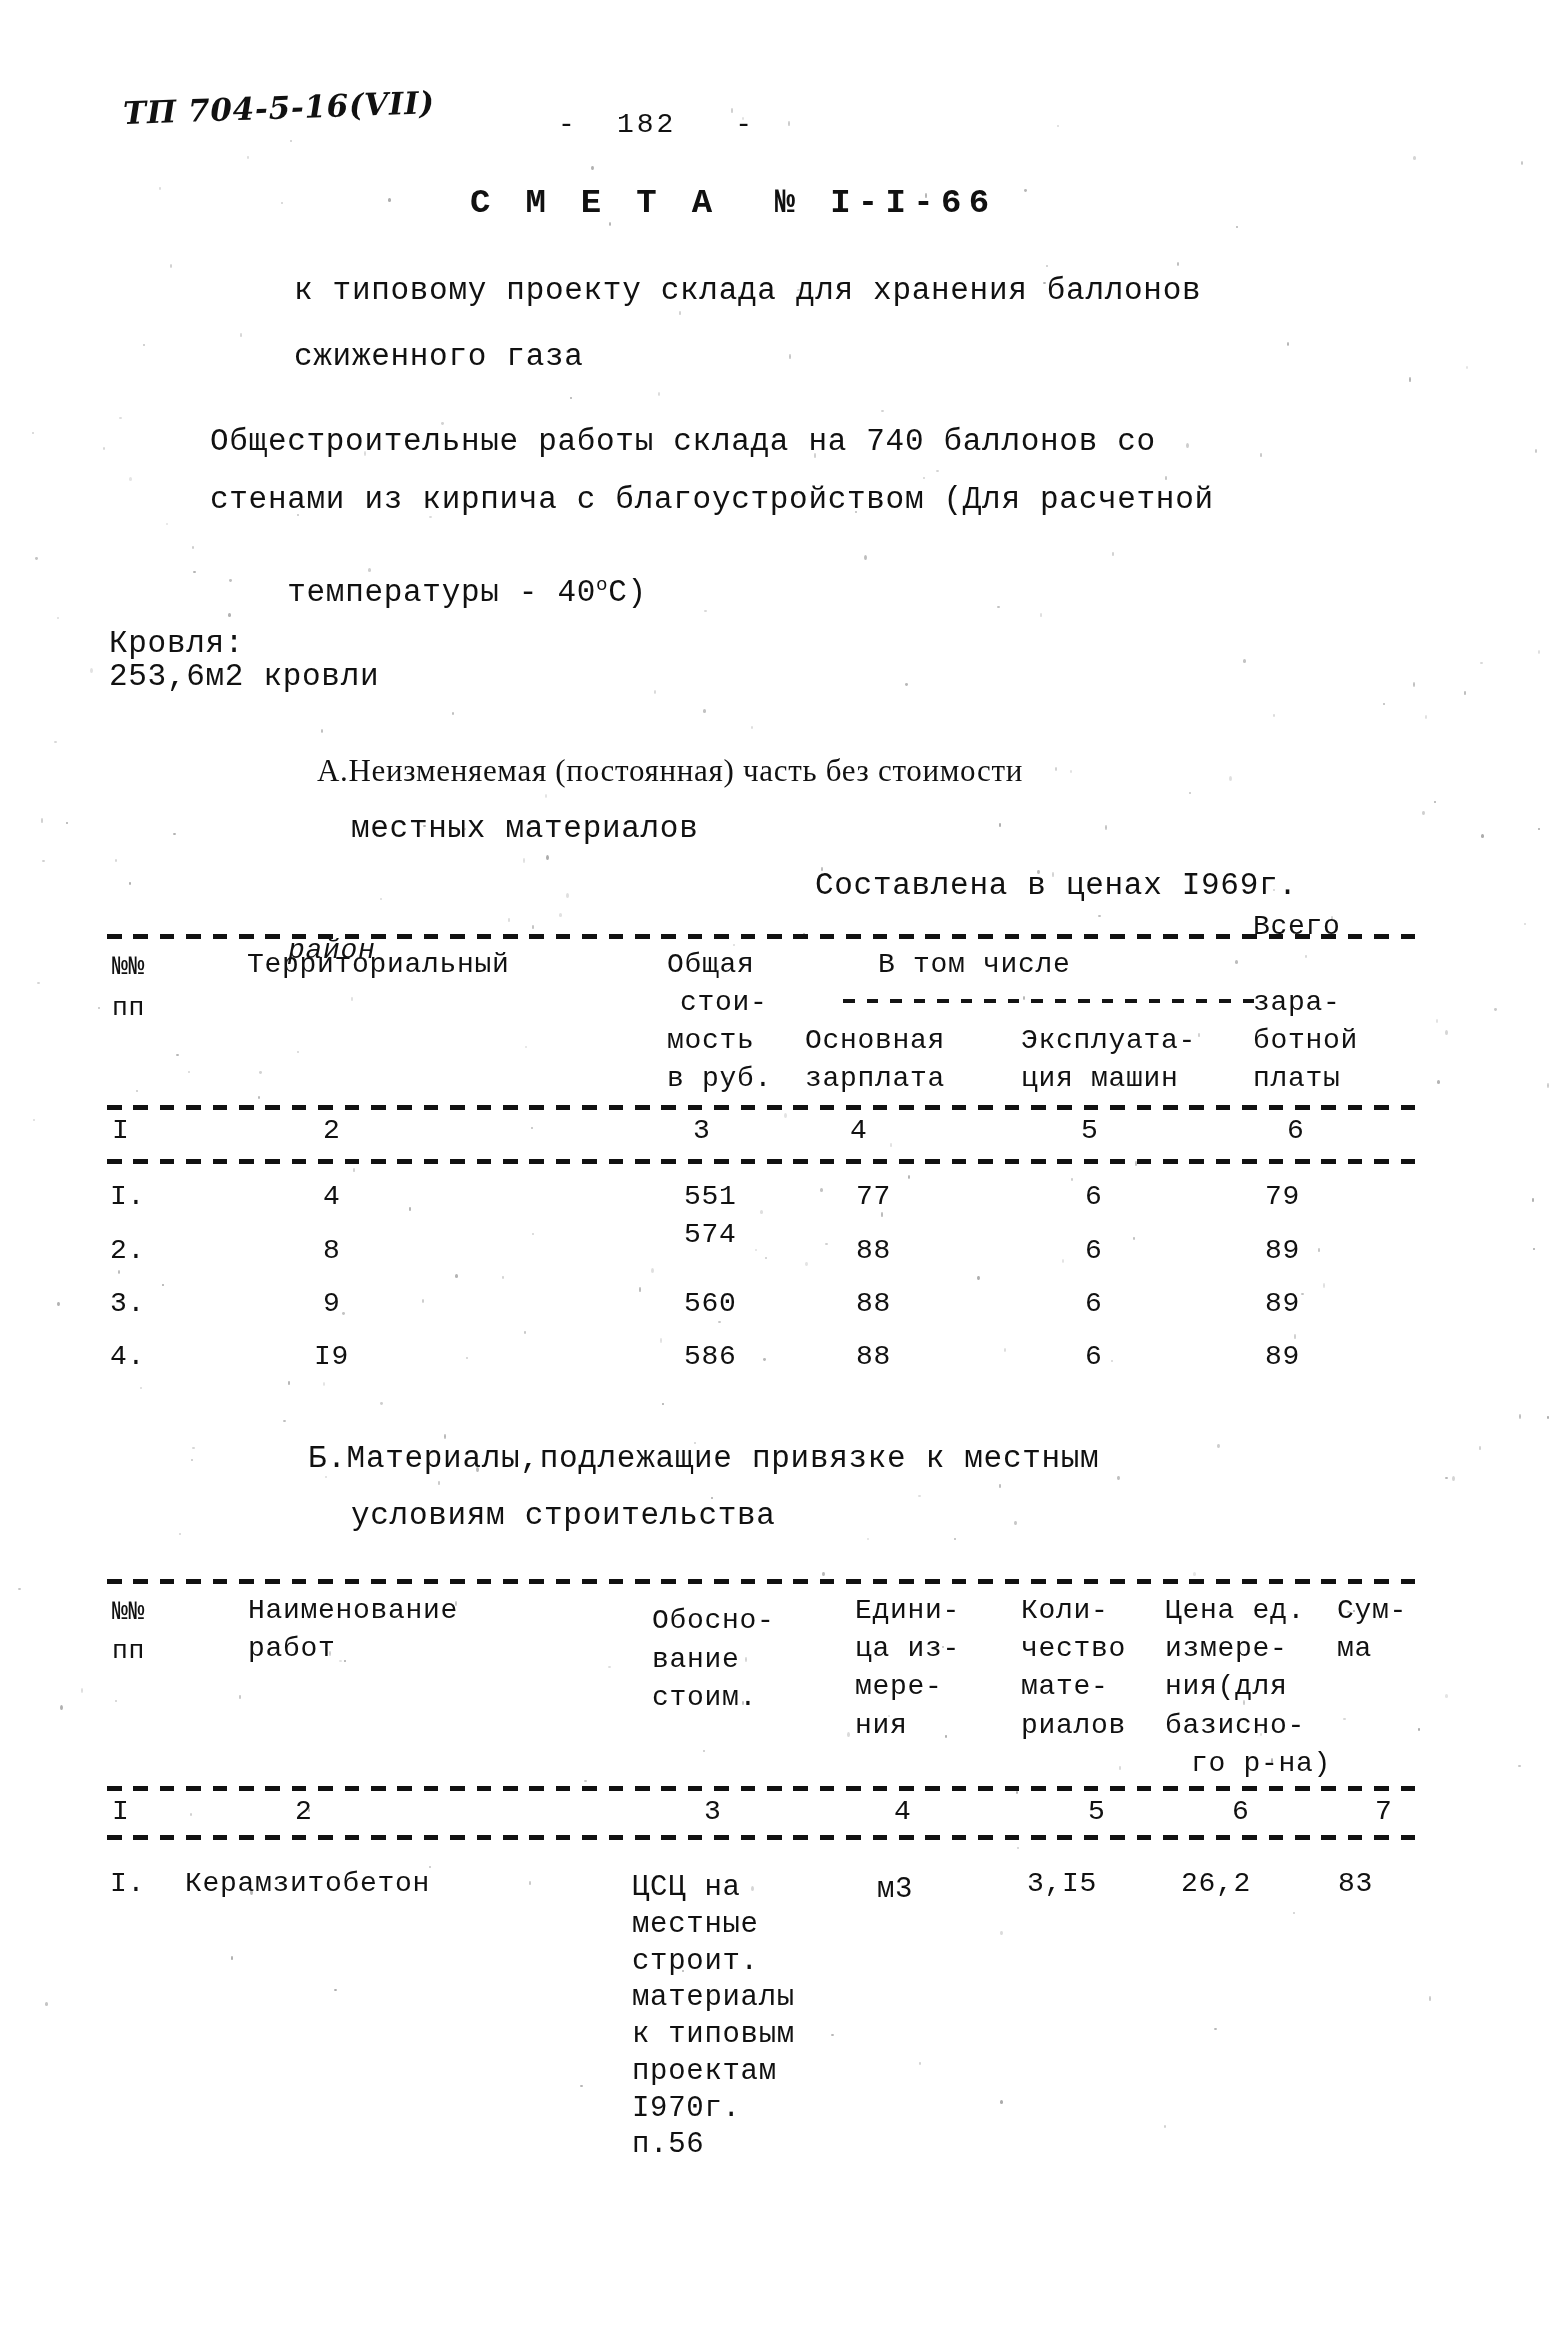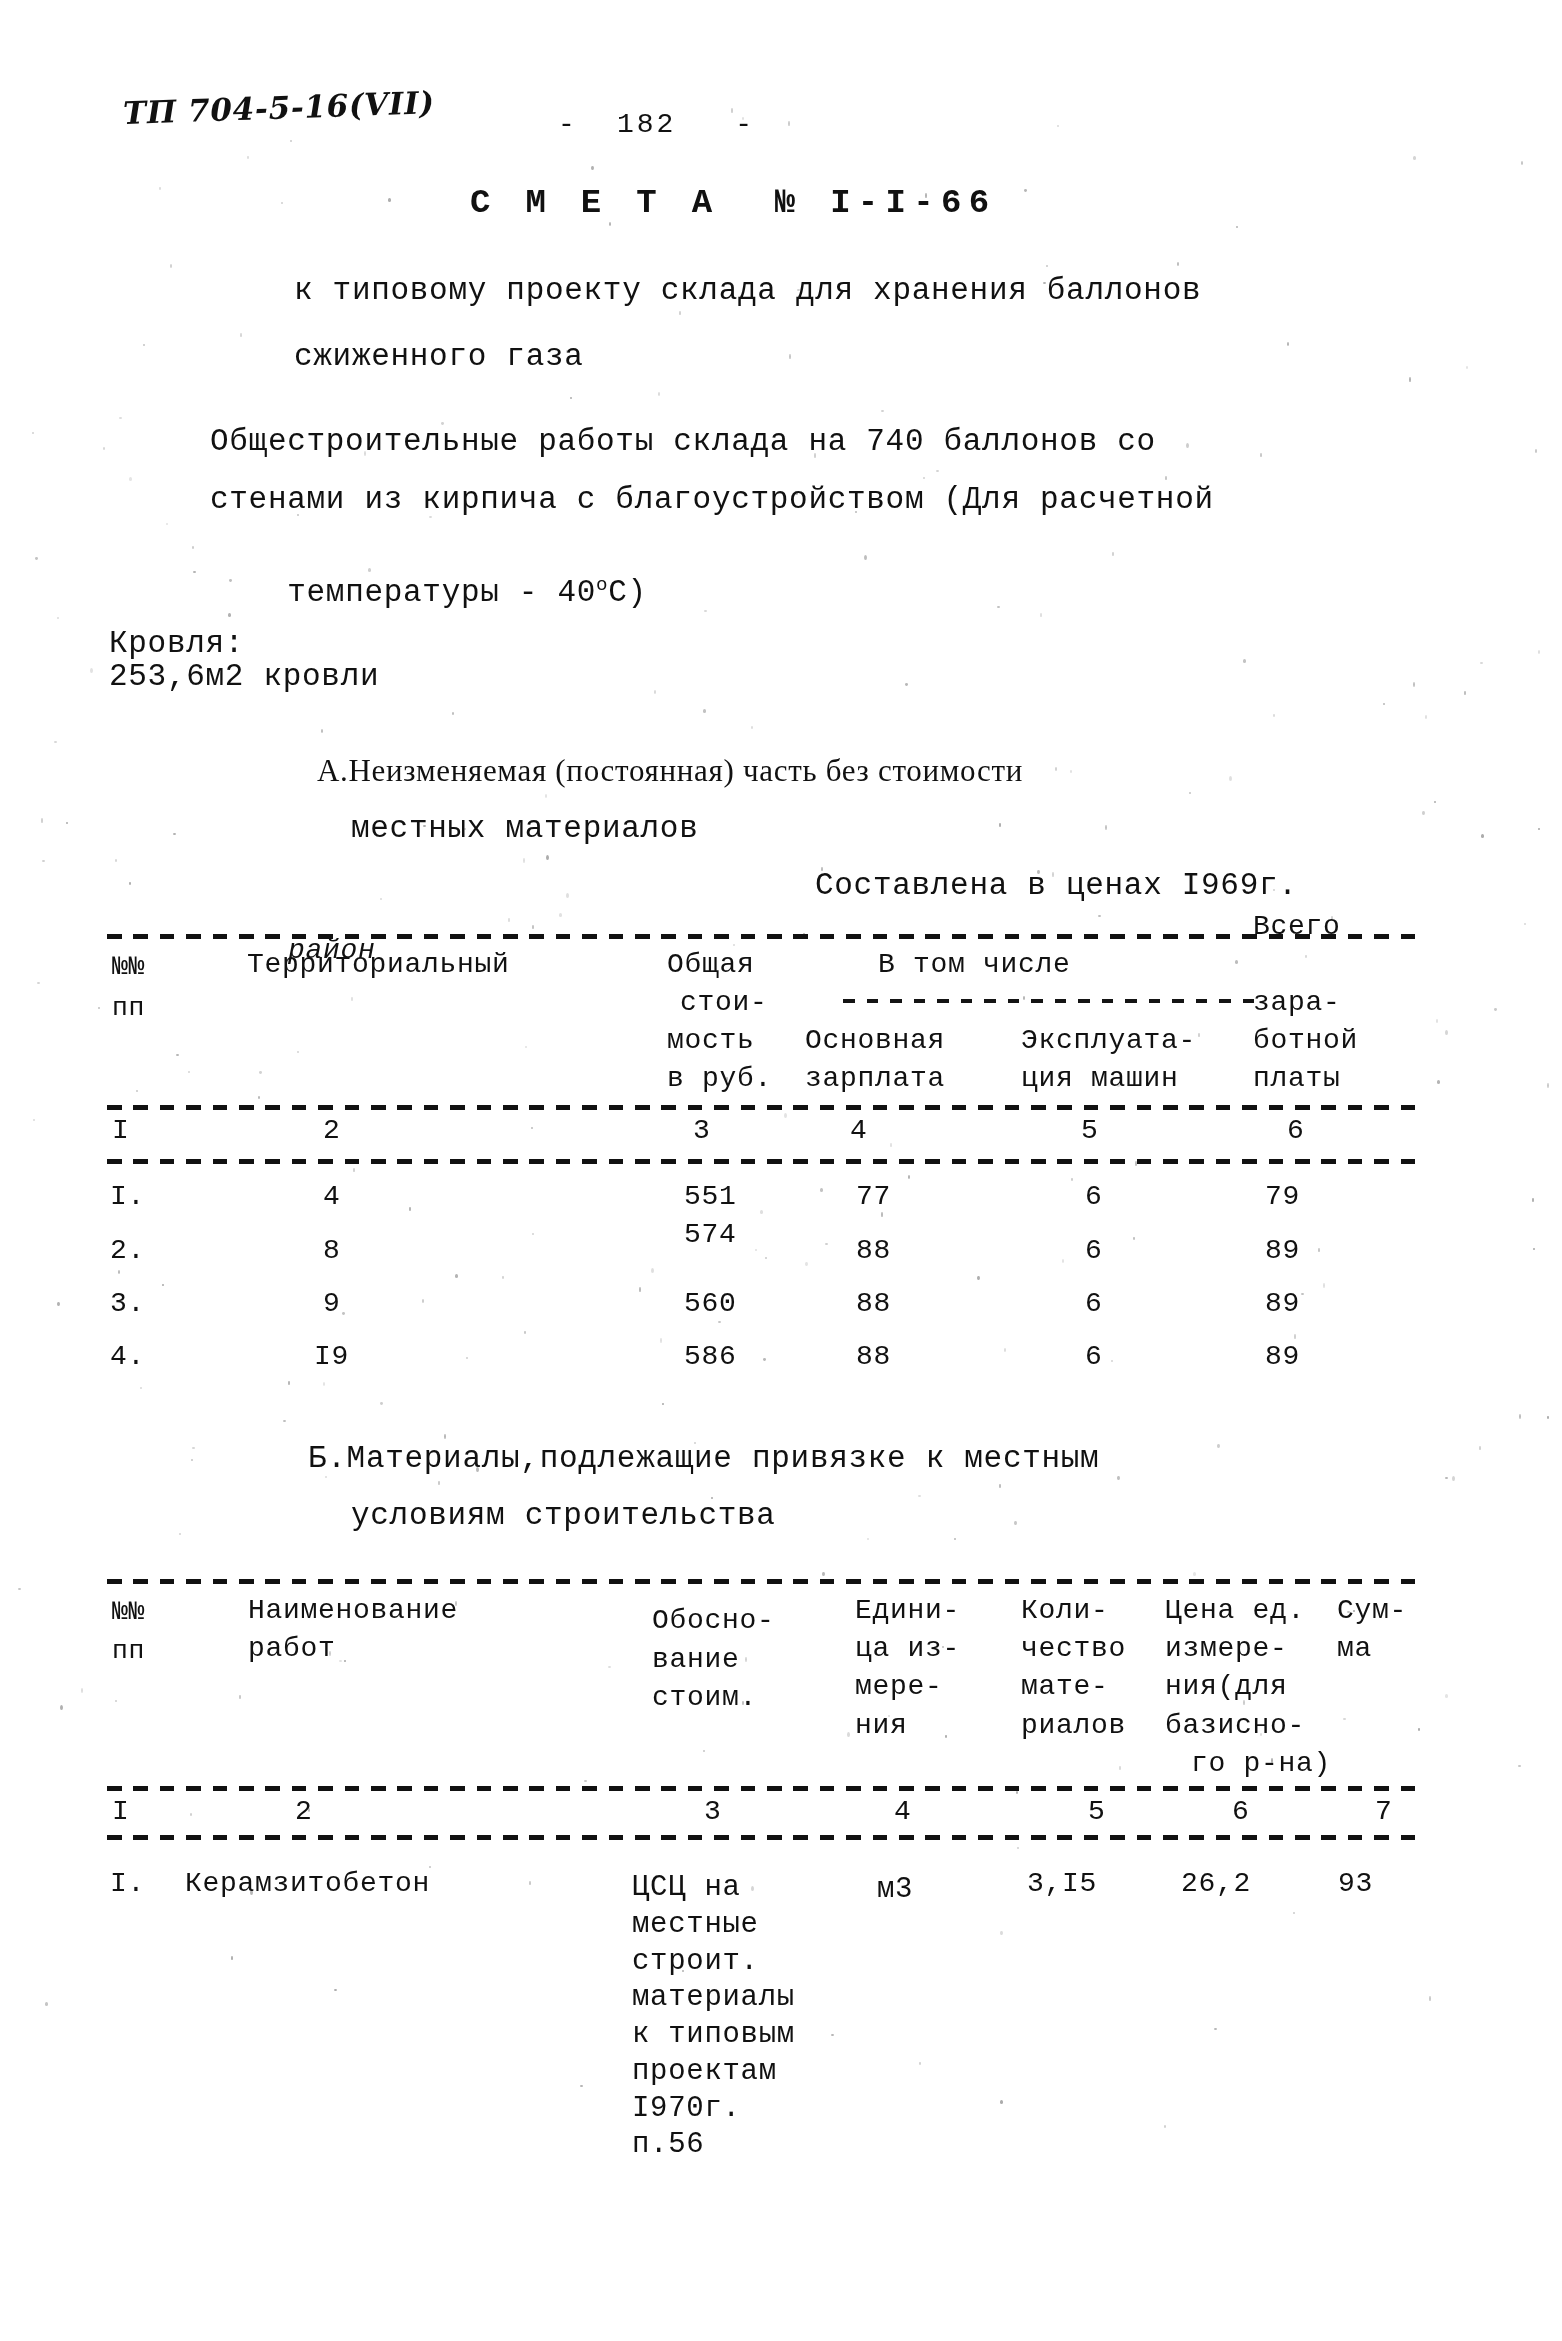--- a/index.html
+++ b/index.html
@@ -227,21 +227,21 @@
   <div class="t f40" style="left:632px; top:1945px;">строит.</div>
   <div class="t f40" style="left:632px; top:1981px;">материалы</div>
   <div class="t f40" style="left:632px; top:2018px;">к типовым</div>
   <div class="t f40" style="left:632px; top:2055px;">проектам</div>
   <div class="t f40" style="left:632px; top:2092px;">I970г.</div>
   <div class="t f40" style="left:632px; top:2128px;">п.56</div>
 
   <div class="t f40" style="left:877px; top:1873px;">м3</div>
   <div class="t f44" style="left:1027px; top:1868px;">3,I5</div>
   <div class="t f44" style="left:1181px; top:1868px;">26,2</div>
-  <div class="t f44" style="left:1338px; top:1868px;">93</div>
+  <div class="t f44" style="left:1338px; top:1868px;">83</div>
 
   <div id="speckle">
       <div class="spk" style="left: 745px; top: 1657px; width: 2.2px; height: 5.1px; opacity: 0.42;"></div>
       <div class="spk" style="left: 1532px; top: 1198px; width: 1.5px; height: 4.4px; opacity: 0.79;"></div>
       <div class="spk" style="left: 1000px; top: 1931px; width: 2.9px; height: 4.4px; opacity: 0.35;"></div>
       <div class="spk" style="left: 508px; top: 918px; width: 1.5px; height: 4.4px; opacity: 0.34;"></div>
       <div class="spk" style="left: 1538px; top: 650px; width: 2.2px; height: 4.4px; opacity: 0.33;"></div>
       <div class="spk" style="left: 1538px; top: 828px; width: 1.5px; height: 2.2px; opacity: 0.78;"></div>
       <div class="spk" style="left: 1409px; top: 377px; width: 1.5px; height: 5.1px; opacity: 0.75;"></div>
       <div class="spk" style="left: 1519px; top: 1414px; width: 2.2px; height: 5.1px; opacity: 0.64;"></div>

